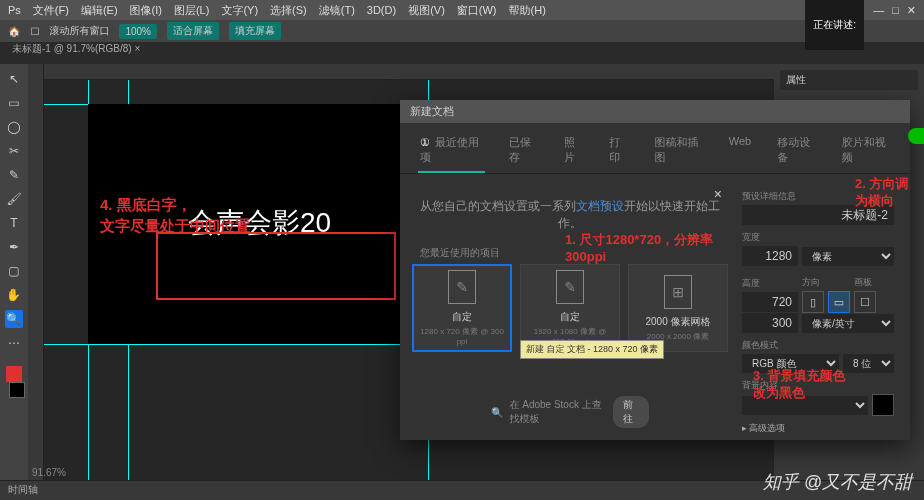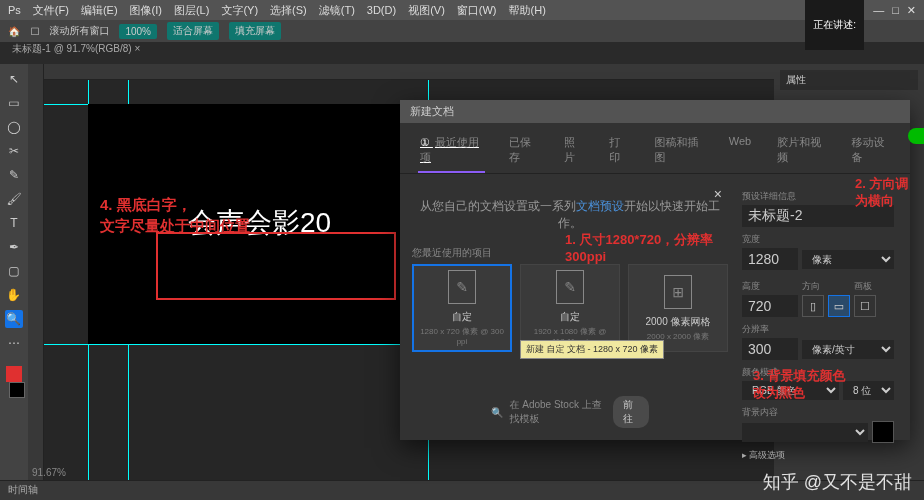--- a/index.html
+++ b/index.html
@@ -26,52 +26,52 @@
 .anno-box { position: absolute; border: 2px solid #e03030; }
 .canvas-text { position: absolute; color: #fff; font-size: 28px; font-weight: 400; }
 .zoom-label { position: absolute; bottom: 2px; left: 4px; font-size: 10px; color: #888; }
 .right-panel { width: 150px; background: #383838; padding: 6px; font-size: 10px; }
 .prop-title { background: #2d2d2d; padding: 3px 6px; margin-bottom: 15px; }
 .prop-row { padding: 2px 4px; color: #aaa; }
 .dialog { position: absolute; top: 100px; left: 400px; width: 510px; height: 340px; background: #323232; box-shadow: 0 8px 24px rgba(0,0,0,.6); z-index: 50; }
 .dialog-title { background: #535353; padding: 4px 10px; font-size: 11px; }
 .dialog-tabs { display: flex; background: #323232; padding: 6px 18px 0; gap: 22px; font-size: 11px; border-bottom: 1px solid #222; }
 .dialog-tabs span { padding: 6px 2px; color: #888; }
-.dialog-tabs span.active { color: #fff; border-bottom: 2px solid #8b5cf6; text-decoration: underline; }
+.dialog-tabs span.active { color: #fff; border-bottom: 2px solid #14b8a6; }
 .dialog-body { display: flex; padding: 10px 12px; gap: 10px; height: 270px; }
 .dialog-left { flex: 1; position: relative; }
 .welcome { text-align: center; padding: 14px 0 6px; }
 .welcome h2 { font-size: 16px; font-weight: 400; color: #eee; margin-bottom: 8px; }
 .welcome p { font-size: 12px; color: #999; }
 .welcome a { color: #4a90d9; }
 .close-x { position: absolute; top: 2px; right: 6px; color: #ccc; font-size: 14px; }
-.recent-label { font-size: 10px; color: #888; margin: 8px 0 4px; }
+.recent-label { font-size: 10px; color: #888; margin: 8px 8px 4px; }
 .preset-row { display: flex; gap: 8px; }
 .preset { width: 100px; height: 88px; background: #3a3a3a; border: 1px solid #444; display: flex; flex-direction: column; align-items: center; justify-content: center; padding: 4px; text-align: center; }
 .preset.sel { border: 2px solid #1473e6; }
 .preset-icon { width: 28px; height: 34px; border: 1px solid #888; margin-bottom: 6px; display: flex; align-items: center; justify-content: center; color: #888; font-size: 14px; }
 .preset-name { font-size: 10px; color: #ccc; }
 .preset-dim { font-size: 8px; color: #777; margin-top: 2px; }
 .tooltip { position: absolute; top: 156px; left: 108px; background: #f0e8a0; color: #333; font-size: 9px; padding: 2px 5px; border: 1px solid #888; z-index: 5; }
 .adobe-search { position: absolute; bottom: 6px; left: 50%; transform: translateX(-50%); display: flex; align-items: center; gap: 6px; font-size: 10px; color: #888; }
 .adobe-search .go { background: #4a4a4a; padding: 2px 10px; border-radius: 10px; color: #ccc; }
 .dialog-right { width: 170px; padding: 0 4px; position: relative; }
 .field-label { font-size: 9px; color: #888; margin: 6px 0 2px; }
 .field-row { display: flex; gap: 4px; align-items: center; }
-.field-input { background: #262626; border: none; color: #ccc; padding: 3px 6px; font-size: 14px; width: 56px; }
+.field-input { background: #262626; border: none; color: #ccc; padding: 3px 6px; font-size: 12px; width: 56px; text-align: right; }
 .field-sel { background: #262626; border: none; color: #ccc; padding: 3px 6px; font-size: 10px; flex: 1; }
 .orient-btn { width: 22px; height: 22px; border: 1px solid #555; display: flex; align-items: center; justify-content: center; }
 .orient-btn.sel { border: 1px solid #1473e6; background: #2a4a6a; }
 .color-chip { width: 22px; height: 22px; background: #000; border: 1px solid #555; }
 .btn-row { position: absolute; bottom: 8px; right: 8px; display: flex; gap: 8px; }
 .btn { padding: 5px 14px; border-radius: 12px; font-size: 11px; border: none; }
 .btn.primary { background: #1473e6; color: #fff; }
 .btn.secondary { background: transparent; border: 1px solid #666; color: #ccc; }
 .anno3 { position: absolute; color: #e03030; font-size: 13px; font-weight: bold; z-index: 60; white-space: nowrap; }
-.watermark { position: absolute; bottom: 6px; right: 12px; color: rgba(255,255,255,.85); font-size: 18px; z-index: 100; }
+.watermark { position: absolute; bottom: 6px; right: 12px; color: rgba(255,255,255,.85); font-size: 18px; font-style: italic; z-index: 100; }
 .timeline { height: 20px; background: #383838; border-top: 1px solid #222; padding: 2px 8px; font-size: 10px; color: #aaa; }
 .green-dot { position: absolute; top: 128px; right: 0; width: 16px; height: 16px; background: #0b0; border-radius: 50% 0 0 50%; z-index: 60; }
 </style>
 </head>
 <body>
 
 <div class="narration">正在讲述:</div>
 
 <div class="menubar">
   <span>Ps</span>
@@ -151,22 +151,22 @@
 
 <div class="dialog">
   <div class="dialog-title">新建文档</div>
   <div class="dialog-tabs">
     <span class="active">① <span>最近使用项</span></span>
     <span>已保存</span>
     <span>照片</span>
     <span>打印</span>
     <span>图稿和插图</span>
     <span>Web</span>
+    <span>移动设备</span>
     <span>胶片和视频</span>
-    <span>移动设备</span>
   </div>
   <div class="dialog-body">
     <div class="dialog-left">
       <div class="close-x">×</div>
       <div class="welcome">
         <p><span>从您自己的文档设置或一系列</span><a>文档预设</a><span>开始以快速开始工作。</span></p>
       </div>
       <div class="recent-label">您最近使用的项目</div>
       <div class="preset-row">
         <div class="preset sel">
@@ -210,21 +210,20 @@
           <div class="field-row">
             <div class="orient-btn">▯</div>
             <div class="orient-btn sel">▭</div>
           </div>
         </div>
         <div>
           <div class="field-label">画板</div>
           <div class="orient-btn">☐</div>
         </div>
       </div>
-      <div class="field-label">分辨率</div>
       <div class="field-row">
         <input class="field-input" value="300" style="">
         <select class="field-sel"><option>像素/英寸</option></select>
       </div>
       <div class="field-label">颜色模式</div>
       <div class="field-row">
         <select class="field-sel"><option>RGB 颜色</option></select>
         <select class="field-sel" style="flex:0 0 50px"><option>8 位</option></select>
       </div>
       <div class="field-label">背景内容</div>

